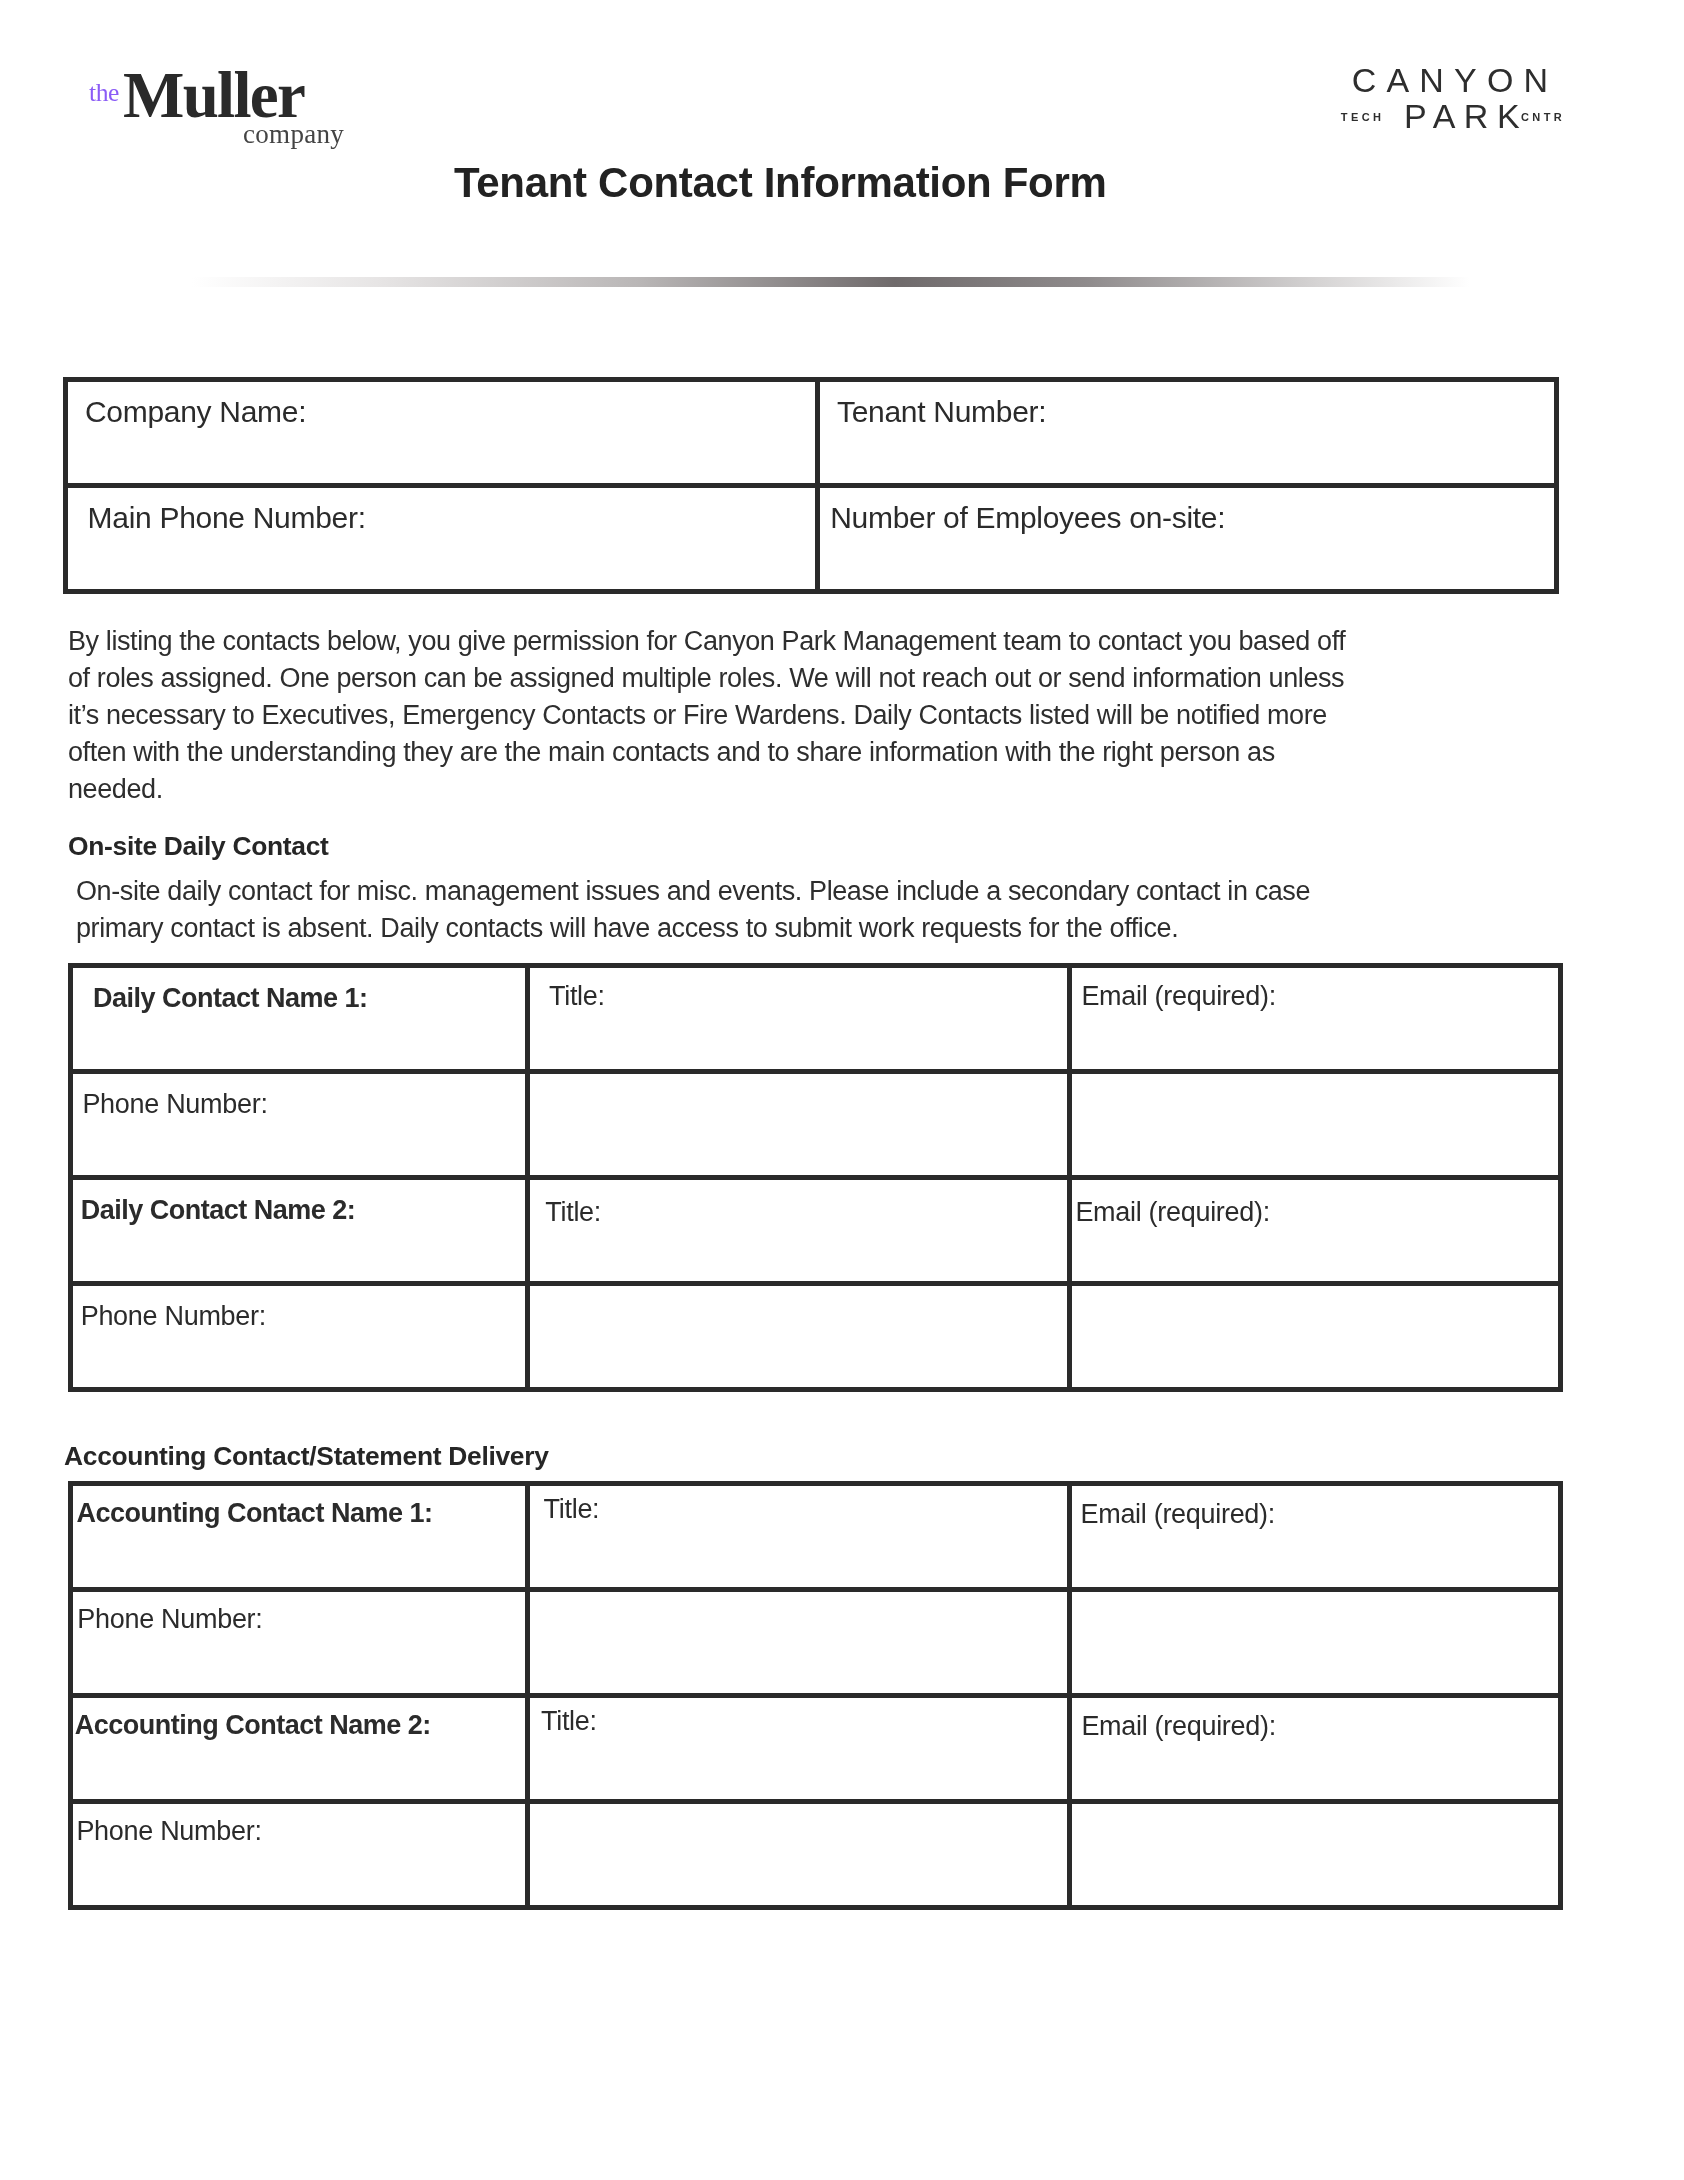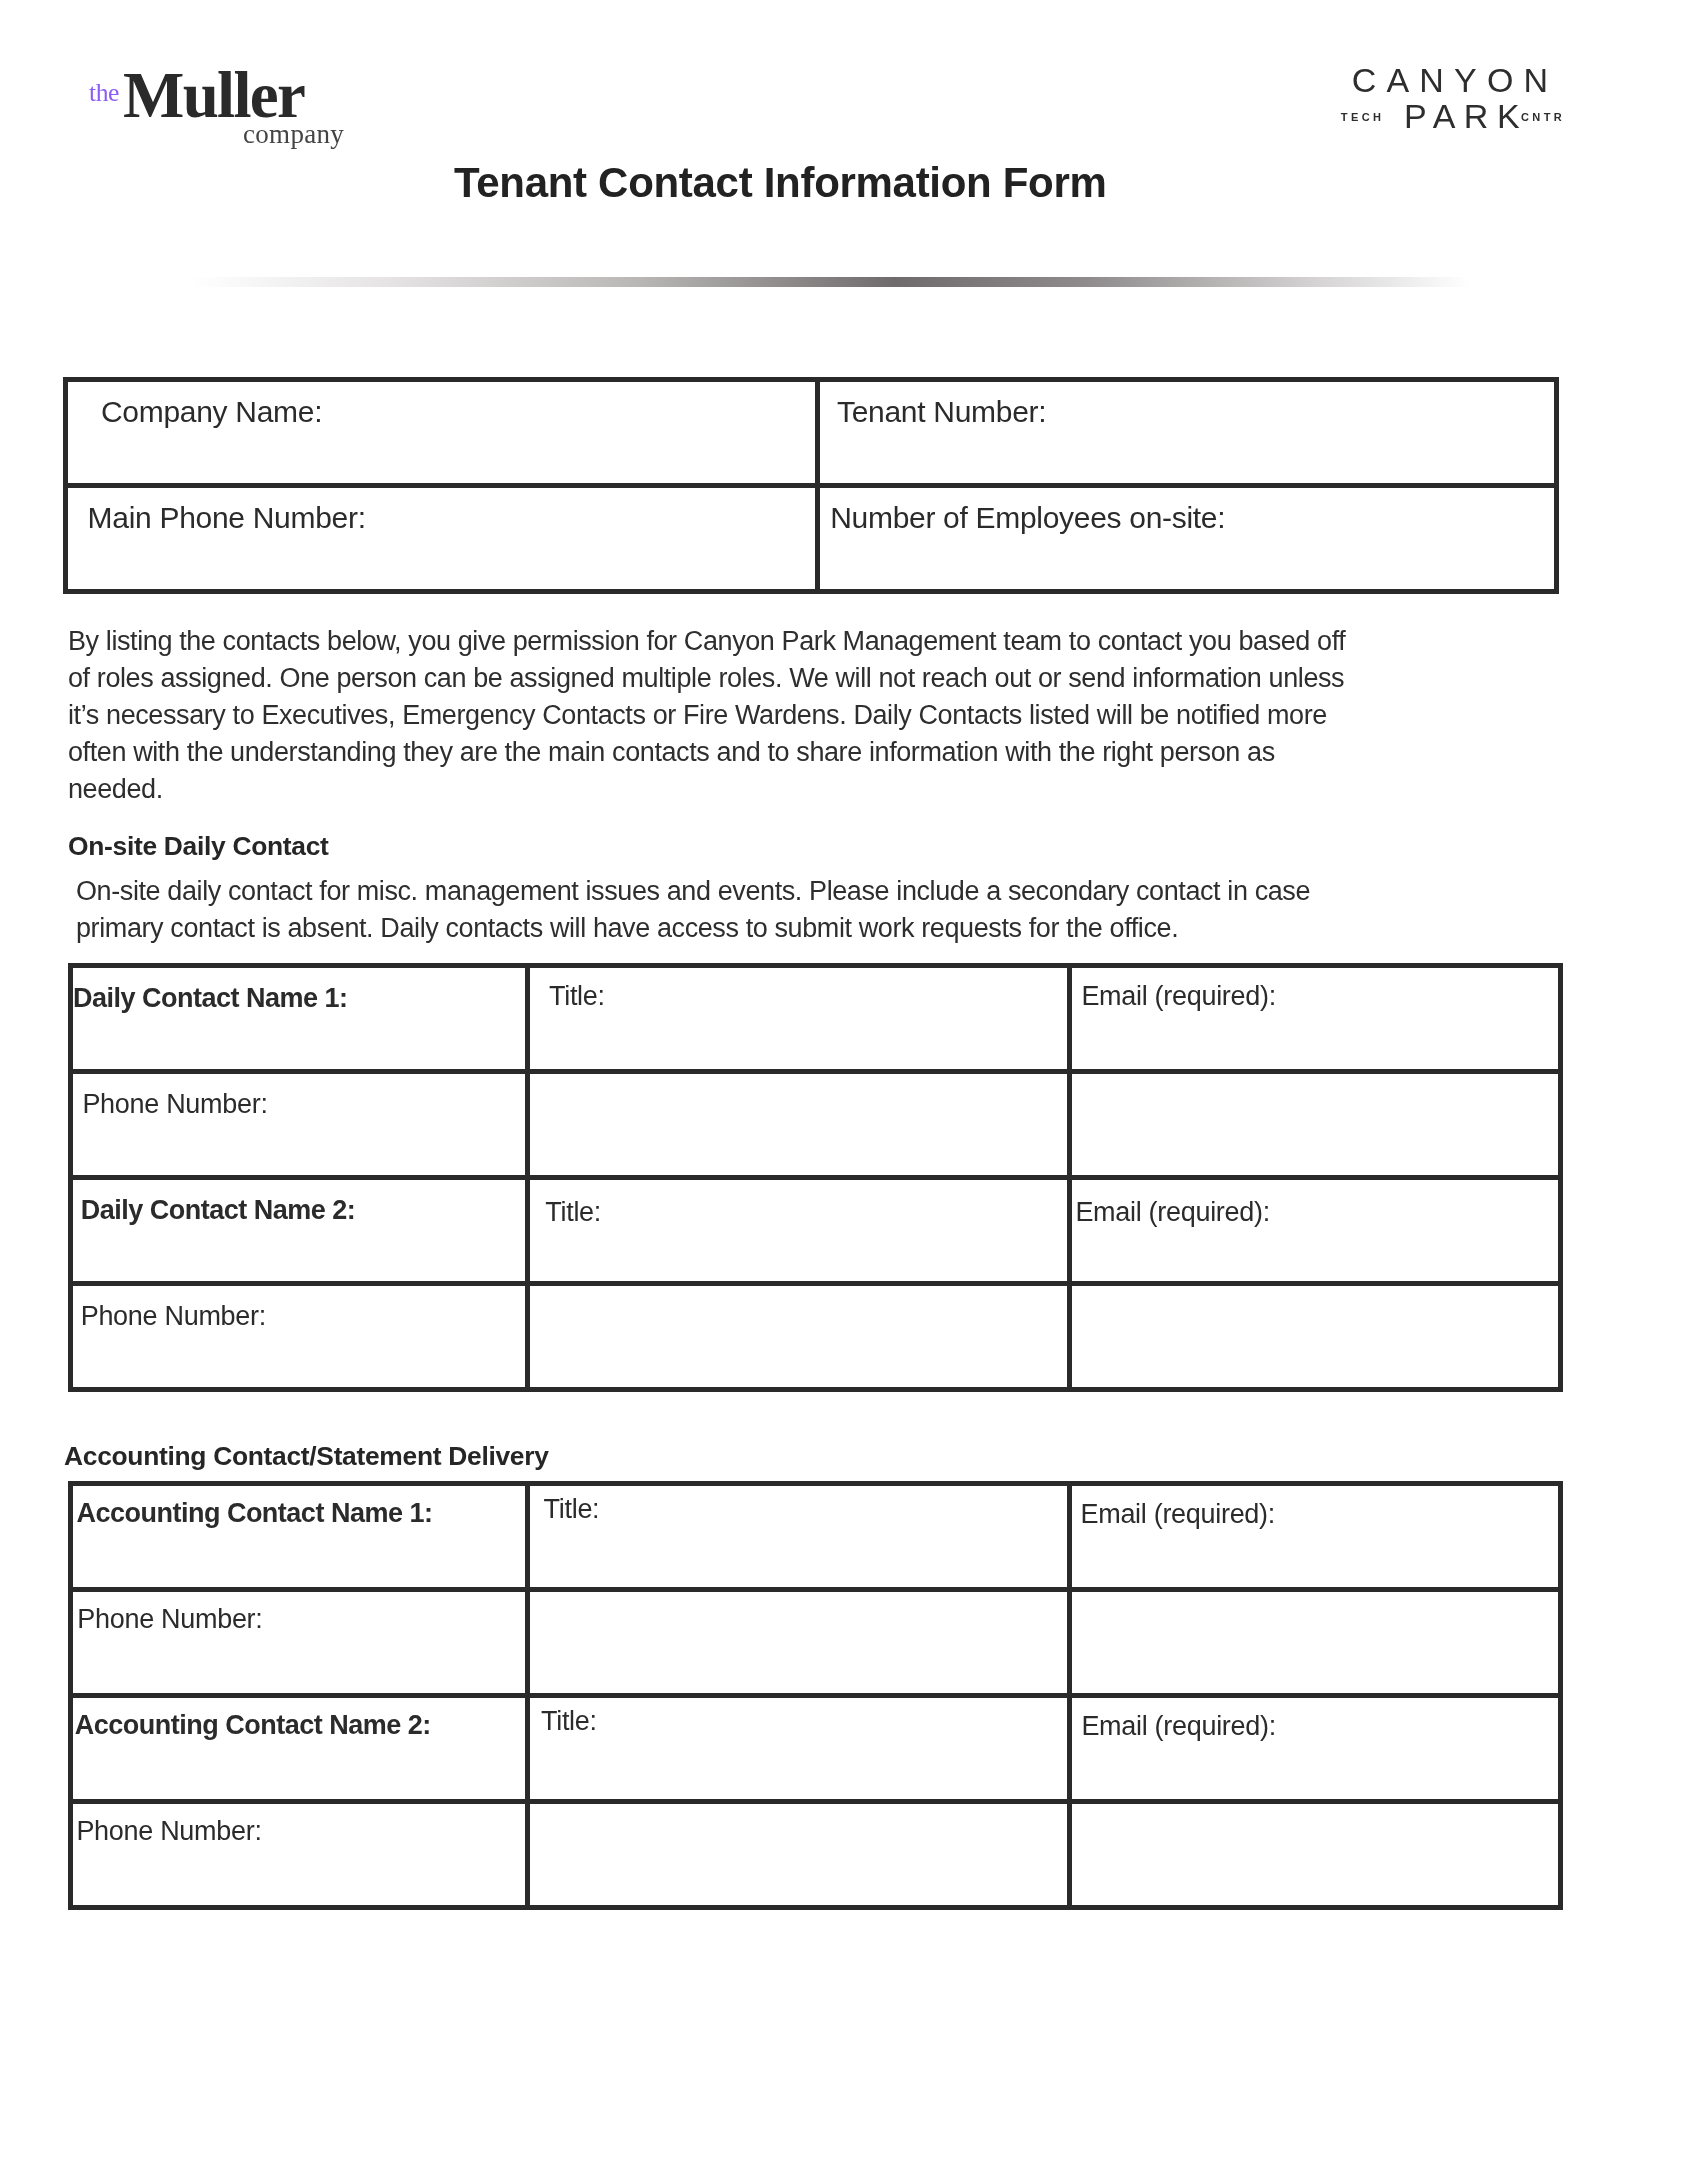--- a/index.html
+++ b/index.html
@@ -217,21 +217,21 @@
 <div class="title-rule"></div>
 
 <table class="form-table" id="company-table">
   <colgroup>
       <col style="width:752px">
       <col style="width:739px">
     </colgroup>
   <tbody>
       <tr>
     <td>
-      <span class="cell-label" style="padding-left:33px">Company Name:</span>
+      <span class="cell-label" style="padding-left:17px">Company Name:</span>
     </td>
     <td>
       <span class="cell-label" style="padding-left:17px">Tenant Number:</span>
     </td>
   </tr>
   <tr>
     <td>
       <span class="cell-label" style="padding-left:19.6px">Main Phone Number:</span>
     </td>
     <td>
@@ -257,21 +257,21 @@
 
 <table class="form-table" id="daily-table">
   <colgroup>
       <col style="width:457px">
       <col style="width:542px">
       <col style="width:491px">
     </colgroup>
   <tbody>
       <tr>
     <td>
-          <span class="cell-label bold" style="padding-left:0">Daily Contact Name 1:</span>
+          <span class="cell-label bold" style="padding-left:20px">Daily Contact Name 1:</span>
         </td>
     <td>
           <span class="cell-label" style="padding-left:19px;padding-top:14.5px">Title:</span>
         </td>
     <td>
           <span class="cell-label" style="padding-left:9.4px;padding-top:14.5px">Email (required):</span>
         </td>
   </tr>
   <tr>
     <td>

